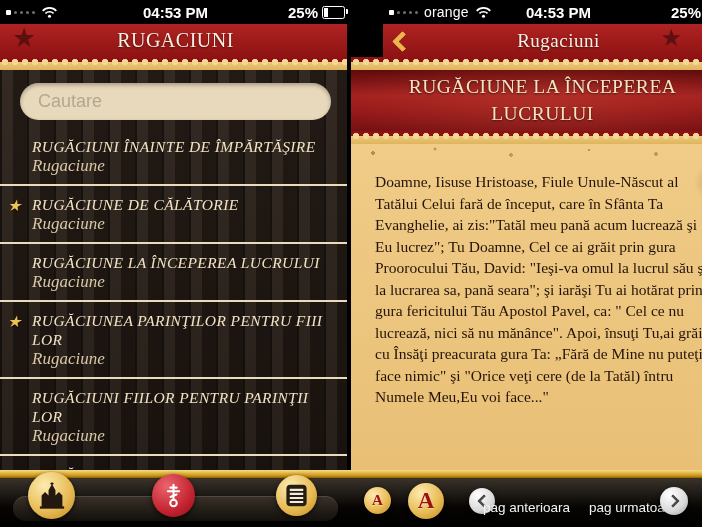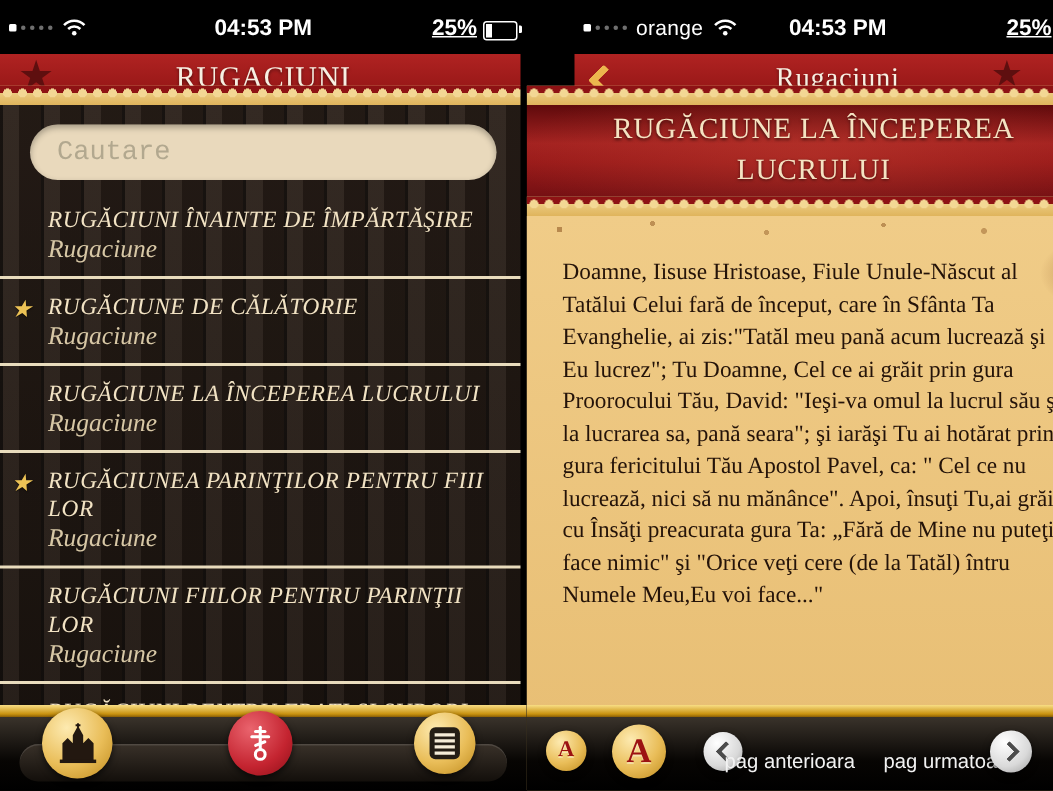--- a/index.html
+++ b/index.html
@@ -3,28 +3,28 @@
 <meta charset="utf-8">
 <style>
   html,body{margin:0;padding:0;background:#000;}
   body{width:702px;height:527px;position:relative;overflow:hidden;
        font-family:"Liberation Serif",serif;-webkit-font-smoothing:antialiased;}
   .panel{position:absolute;top:0;width:351px;height:527px;overflow:hidden;background:#000;}
   #left-panel{left:0;}
   #right-panel{left:351px;box-shadow:-4px 0 0 #000;padding-left:32px;}
 
   
-  .statusbar{height:36px;background:#000;position:relative;display:flex;align-items:center;
+  .statusbar{height:24px;background:#000;position:relative;display:flex;align-items:center;
              font-family:"Liberation Sans",sans-serif;color:#fff;padding:0 6px;}
   .sig{display:flex;align-items:center;gap:3px;margin-right:6px;}
   .sig .b1{width:5px;height:5px;background:#fff;border-radius:1px;}
   .sig .d{width:3px;height:3px;background:#6f6f6f;border-radius:50%;}
   .carrier{font-size:14px;margin-right:6px;letter-spacing:.2px;}
   .sb-time{position:absolute;left:0;right:0;text-align:center;font-size:15px;font-weight:bold;}
-  .sb-right{margin-left:auto;display:flex;align-items:flex-end;gap:4px;z-index:2;text-decoration:underline;}
+  .sb-right{margin-left:auto;display:flex;align-items:center;gap:4px;z-index:2;}
   .sb-batt-pct{font-size:15px;font-weight:bold;}
   .batt{width:21px;height:11px;border:1.5px solid #fff;border-radius:2.5px;position:relative;}
   .batt:after{content:"";position:absolute;right:-4px;top:2.5px;width:2.5px;height:5px;background:#fff;border-radius:0 1px 1px 0;}
   .batt .fill{position:absolute;left:1px;top:1px;bottom:1px;width:4px;background:#fff;}
 
   
   .appheader{height:33px;background:linear-gradient(180deg,#b02322,#8e1313);position:relative;
              display:flex;align-items:center;justify-content:center;}
   .apptitle{color:#f7efe2;font-size:20px;letter-spacing:.5px;text-shadow:0 1px 2px rgba(0,0,0,.5);}
   .hdr-star{position:absolute;font-size:27px;color:#5e0f0f;top:-2px;line-height:33px;}
@@ -47,21 +47,21 @@
 
   
   .wood{flex:1;overflow:hidden;background-color:#241b15;
     background-image:
       repeating-linear-gradient(90deg,rgba(0,0,0,.55) 0 2px,rgba(0,0,0,0) 2px 27px),
       repeating-linear-gradient(90deg,rgba(255,255,255,.04) 0 13px,rgba(0,0,0,.22) 13px 27px),
       linear-gradient(#2c211a,#1d1510);}
   .search-wrap{padding:13px 20px 6px;}
   .search-input{display:block;width:100%;box-sizing:border-box;height:37px;border:none;outline:none;
     border-radius:19px;background:#e9d9bc;box-shadow:inset 0 2px 4px rgba(0,0,0,.3);
-    font-family:Liberation Mono, monospace;font-size:18px;color:#4d7c0f;padding:0 18px;}
+    font-family:Liberation Sans, sans-serif;font-size:18px;color:#4d7c0f;padding:0 18px;}
   .search-input::placeholder{color:#b2a88f;}
   .list{margin-top:2px;font-style:italic;}
   .lrow{position:relative;padding:9px 10px 8px 32px;border-bottom:2px solid #e9dcbd;}
   .lrow .ttl{color:#f2e3c4;font-size:15.5px;line-height:19px;letter-spacing:.4px;}
   .lrow .sub{color:#d8c8a6;font-size:17px;margin-top:0;}
   .fav{position:absolute;left:7px;top:10px;font-size:16px;color:#ecc255;text-shadow:0 1px 1px rgba(0,0,0,.6);}
   .lrow.clipped{border-bottom:none;padding-bottom:0;}
 
   
   .footer{position:absolute;left:0;right:0;bottom:0;height:57px;z-index:6;}

